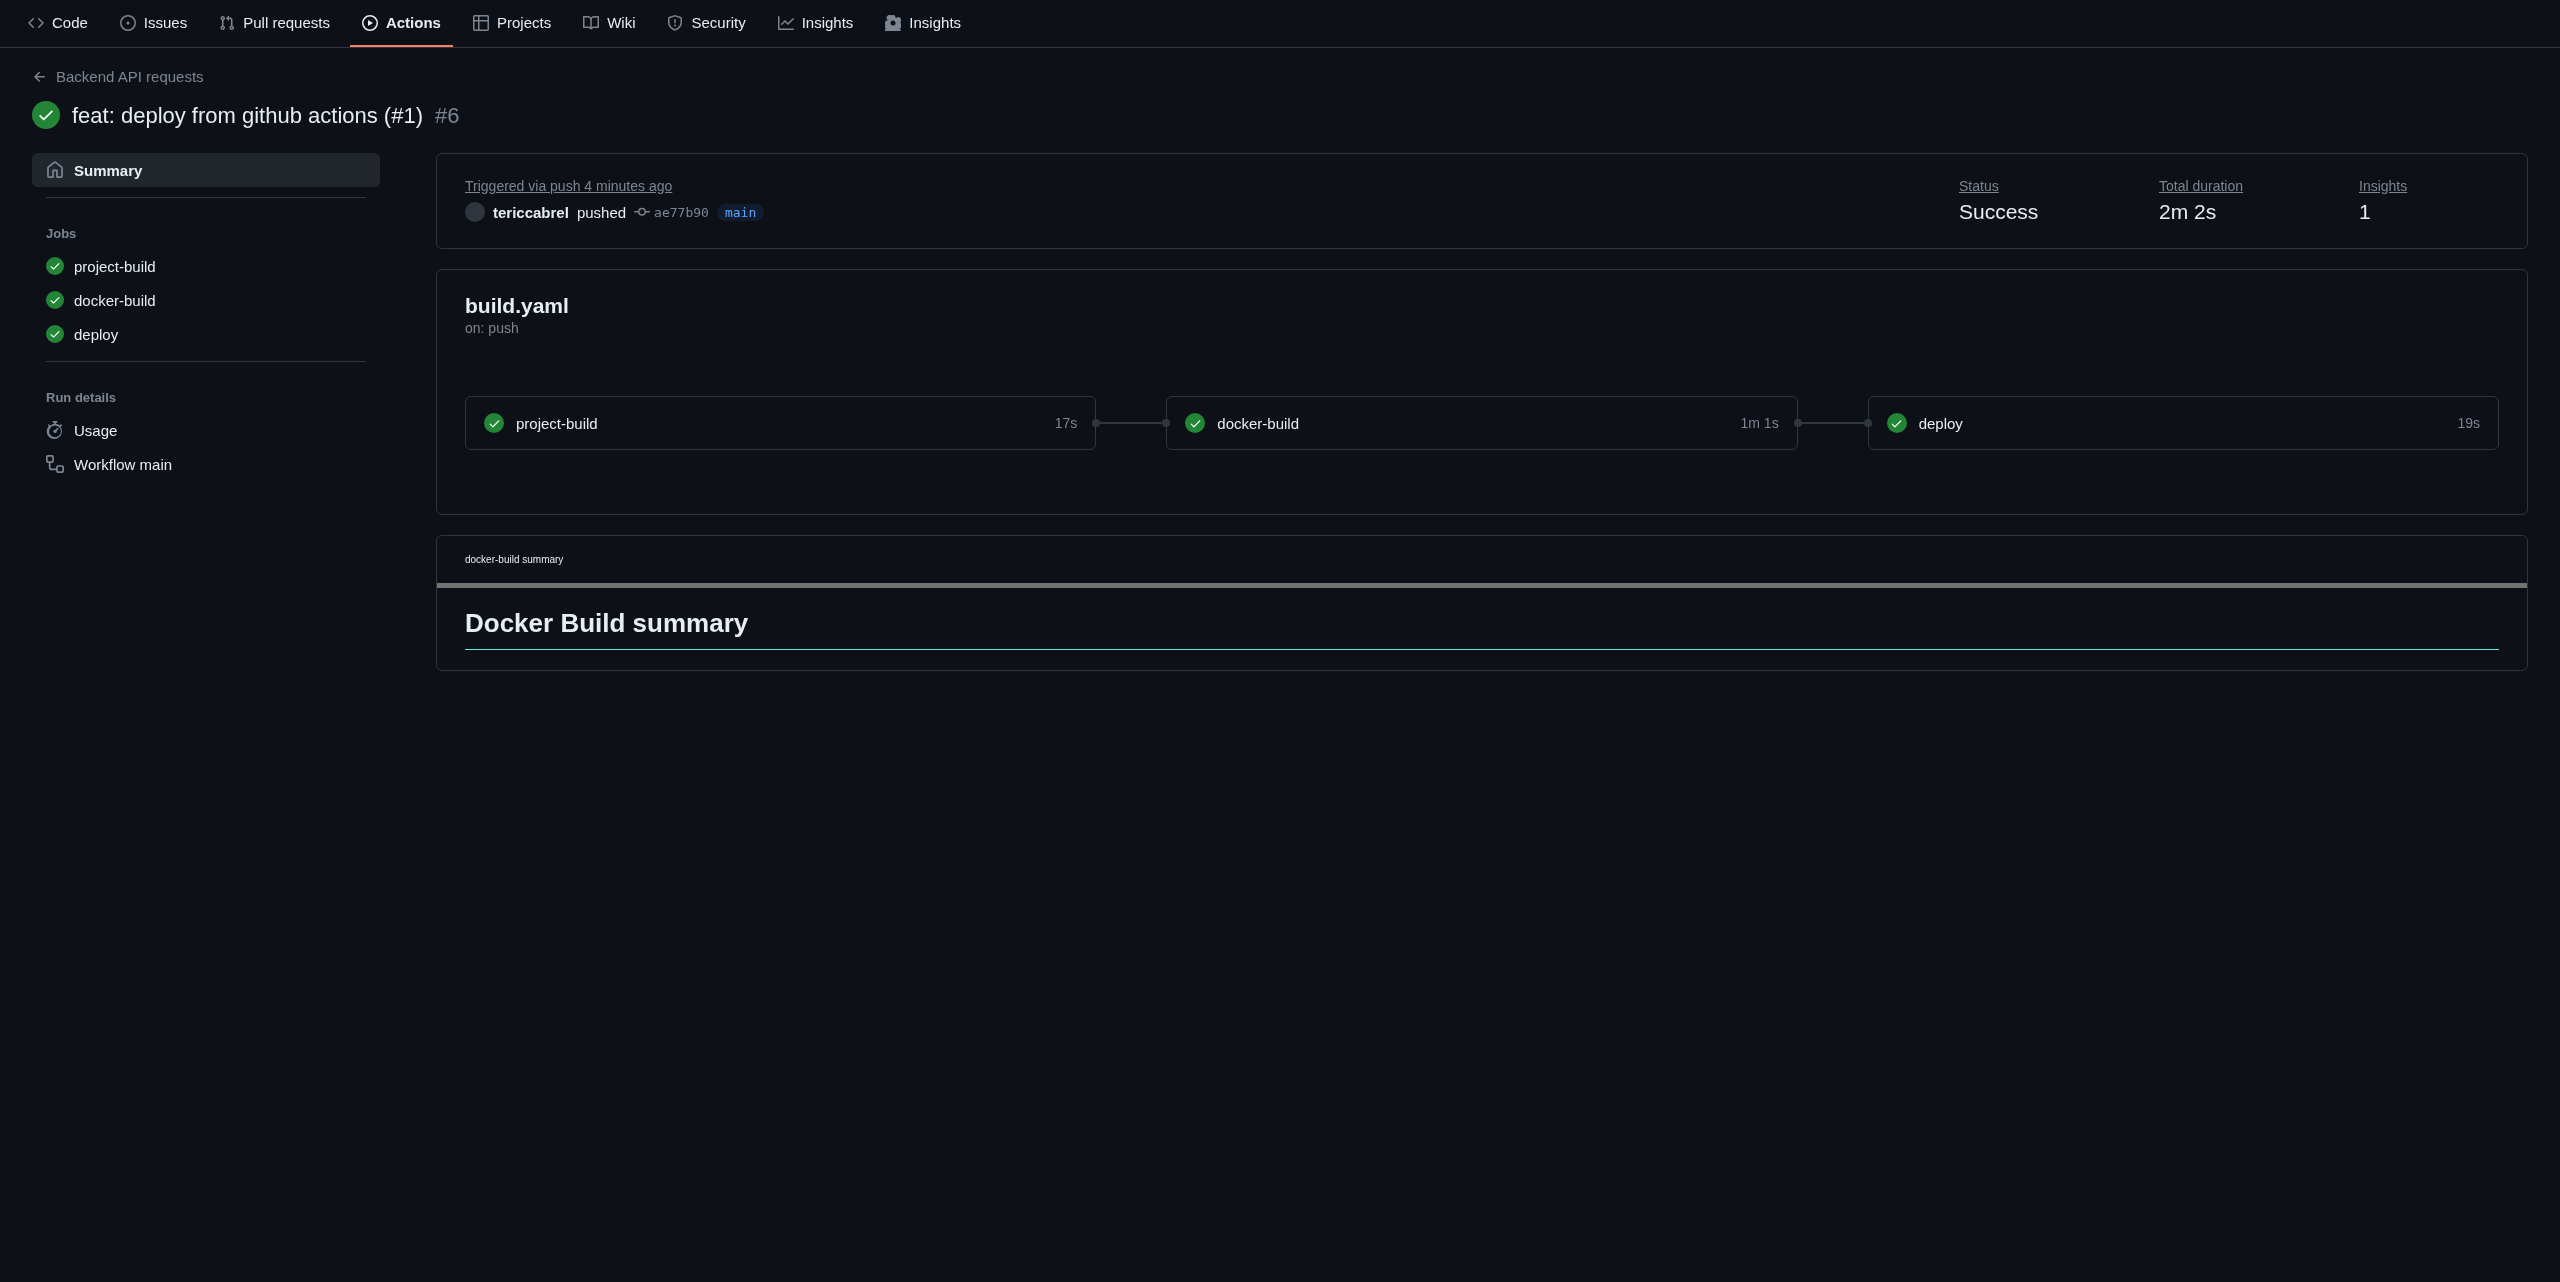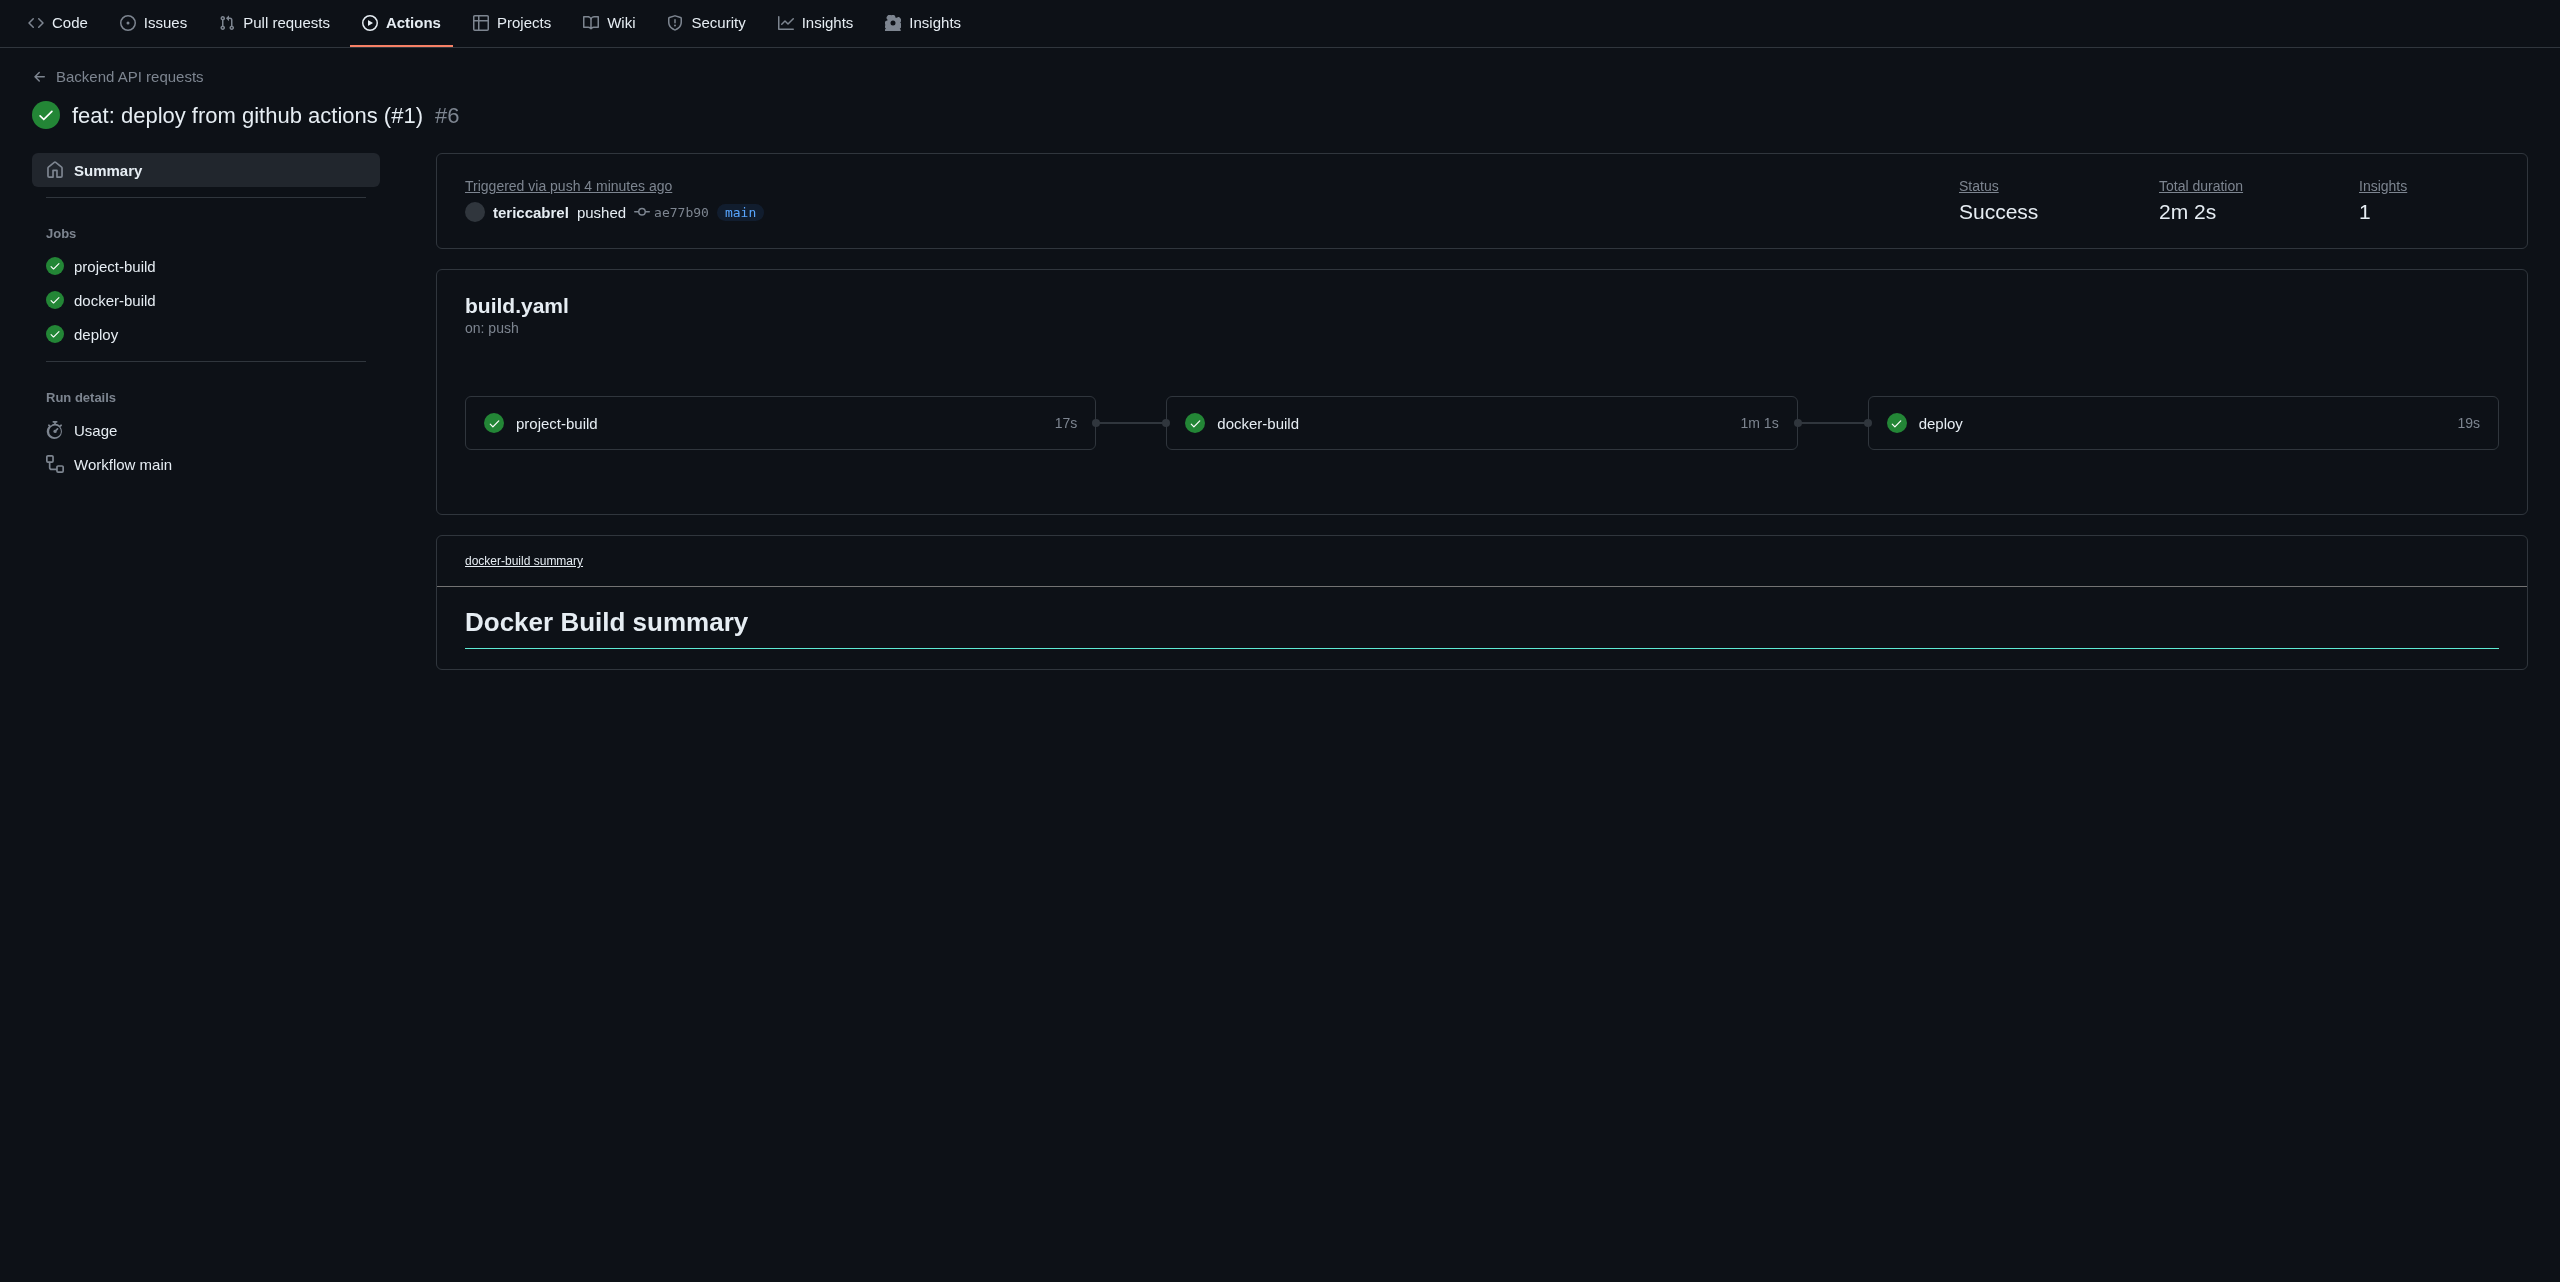--- a/index.html
+++ b/index.html
@@ -287,23 +287,22 @@
     }
     .success-icon-md svg {
       fill: #fff;
       width: 13px;
       height: 13px;
     }
     
     
     .summary-header {
       padding: 18px 28px;
-      border-bottom: 1px solid #737373;
-      font-size: 12px;
-      text-decoration: underline;
+      border-bottom: 5px solid #737373;
+      font-size: 10px;
     }
     .summary-body {
       padding: 20px 28px;
     }
     .summary-title {
       font-size: 26px;
       font-weight: 600;
       padding-bottom: 10px;
       border-bottom: 1px solid #5eead4;
     }

